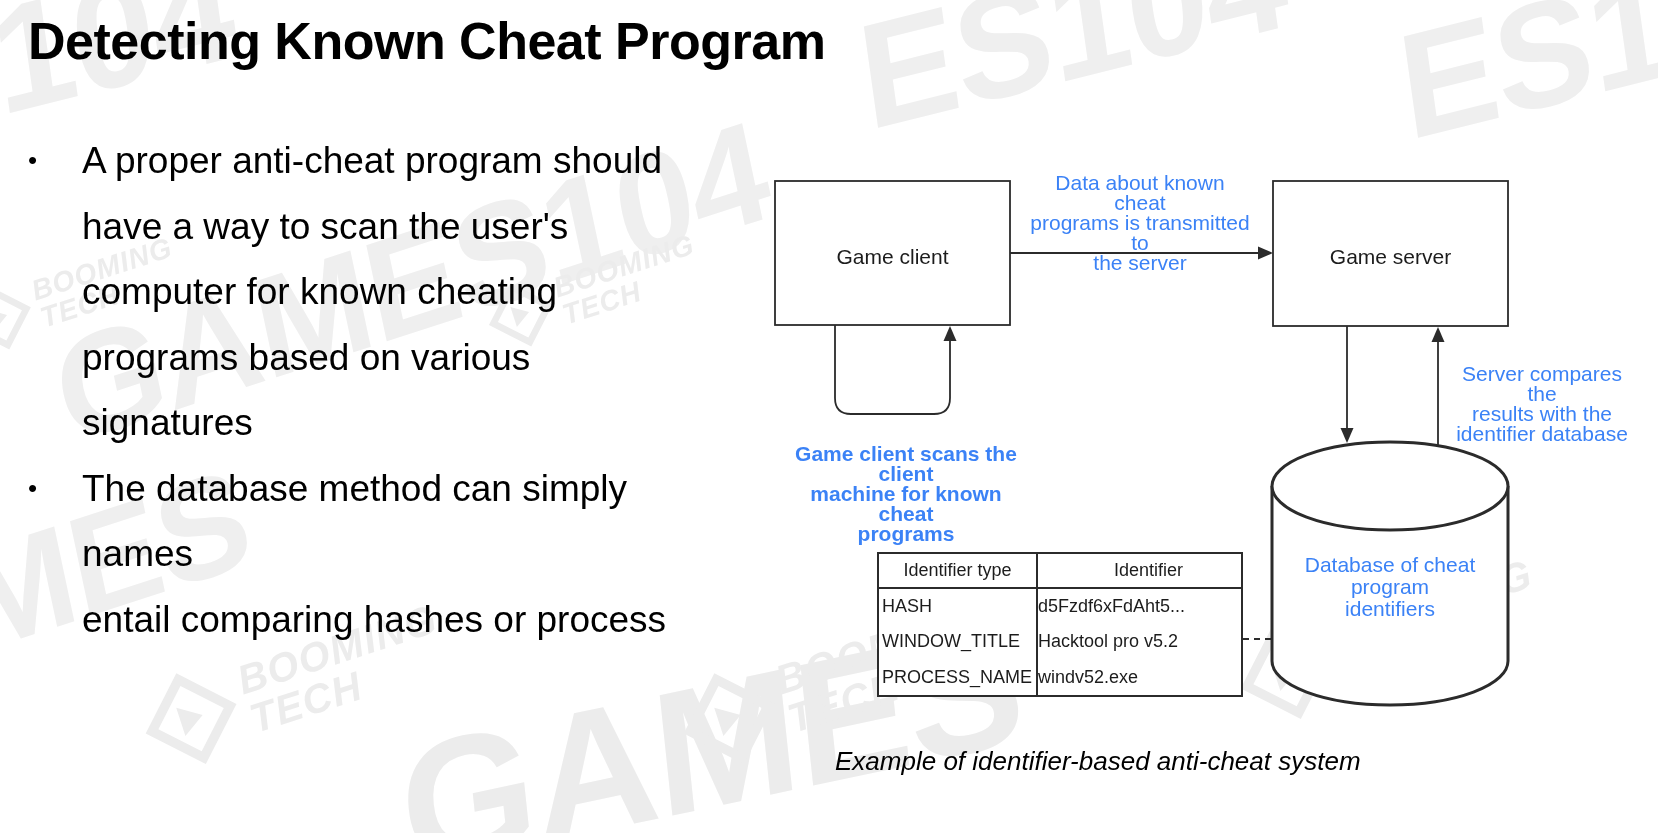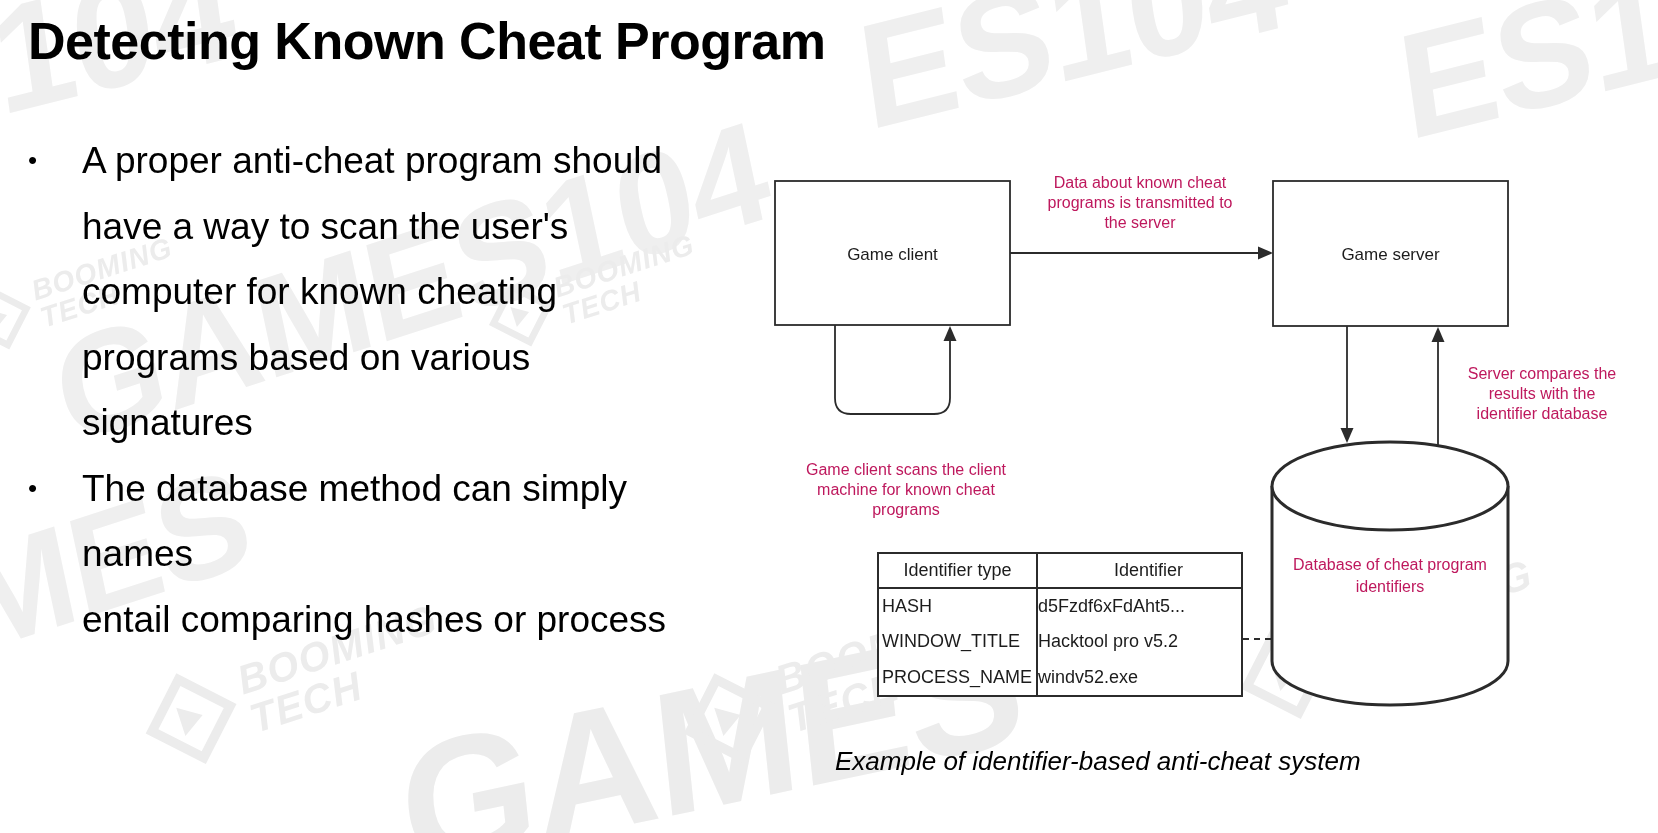--- a/index.html
+++ b/index.html
@@ -40,26 +40,26 @@
     position:absolute;left:28px;top:10px;font-size:52px;font-weight:bold;
     line-height:1.2;letter-spacing:-0.5px;color:#000;
   }
   .bullets{position:absolute;left:28px;top:128px;width:660px;}
   .bullet{display:flex;}
   .bullet .dot{width:54px;flex:0 0 auto;font-size:26px;line-height:65.5px;}
   .blines{flex:1;}
   .blines div{font-size:37px;line-height:65.5px;white-space:nowrap;}
   
   .dg-svg{position:absolute;inset:0;width:1658px;height:833px;}
-  .dg-label{position:absolute;font-size:16px;line-height:20px;text-align:center;color:#be185d;}
-  .box-label{position:absolute;font-size:17px;text-align:center;color:#1c1c1c;}
+  .dg-label{position:absolute;font-size:21px;line-height:20px;text-align:center;color:#3b82f6;}
+  .box-label{position:absolute;font-size:21px;text-align:center;color:#1c1c1c;}
   .lbl-client{left:775px;top:245px;width:235px;}
   .lbl-server{left:1273px;top:245px;width:235px;}
   .lbl-transmit{left:1030px;top:173px;width:220px;}
-  .lbl-scan{left:786px;top:460px;width:240px;}
+  .lbl-scan{left:786px;top:444px;width:240px;font-weight:bold;}
   .lbl-compare{left:1452px;top:364px;width:180px;}
   .lbl-db{left:1270px;top:554px;width:240px;line-height:22px;}
   
   .dtable{
     position:absolute;left:877px;top:552px;width:366px;height:145px;
     border:2px solid #2b2b2b;background:#fff;display:flex;flex-direction:column;
     font-size:18px;color:#1c1c1c;box-sizing:border-box;
   }
   .thead{height:33px;flex:0 0 auto;border-bottom:2px solid #2b2b2b;display:flex;gap:18px;}
   .trow{flex:1;display:flex;}

